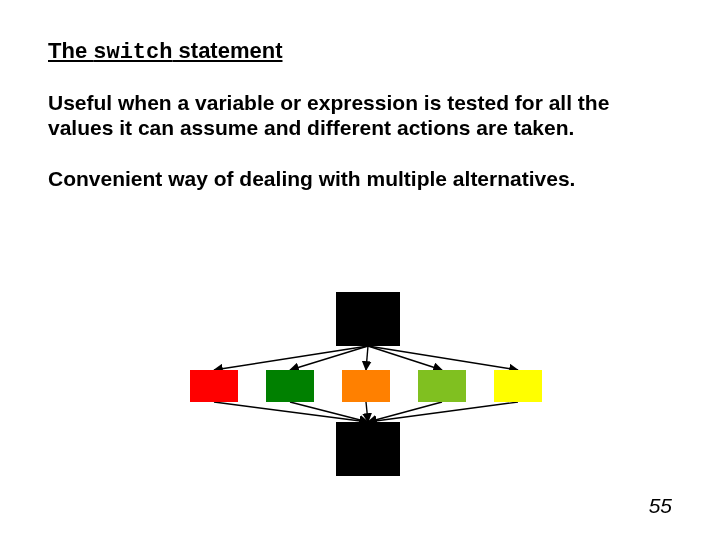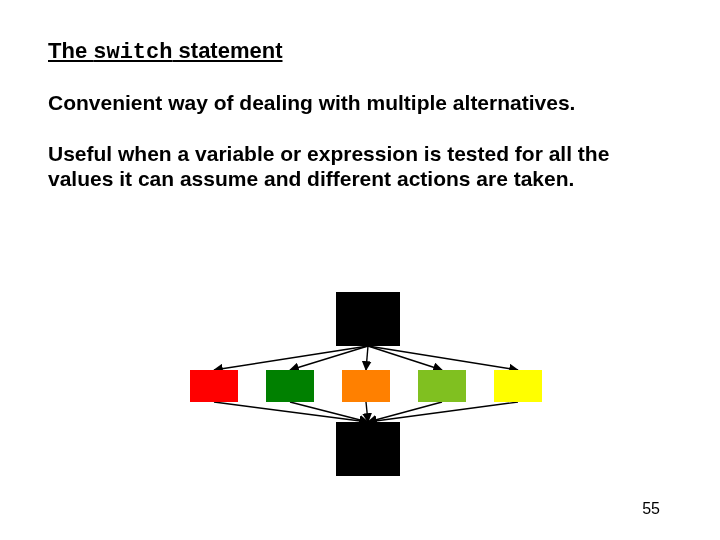--- a/index.html
+++ b/index.html
@@ -52,36 +52,37 @@
   }
   .top-box    { left: 146px; top: 0; }
   .bottom-box { left: 146px; top: 130px; }
   .branch {
     width: 48px;
     height: 32px;
     top: 78px;
   }
   .pagenum {
     position: absolute;
-    right: 60px;
+    right: 48px;
     bottom: 22px;
-    font-size: 16px;
+    font-size: 21px;
+    font-style: italic;
   }
 </style>
 </head>
 <body>
 
 <div class="slide">
 
   <div class="title">
     <span>The </span><span class="kw">switch</span><span> statement</span>
   </div>
 
+  <div class="para">Useful when a variable or expression is tested for all the values it can assume and different actions are taken.</div>
   <div class="para">Convenient way of dealing with multiple alternatives.</div>
-  <div class="para">Useful when a variable or expression is tested for all the values it can assume and different actions are taken.</div>
 
   <div class="diagram">
     <svg id="diagram-svg" width="352" height="184" style="position:absolute;left:0;top:0">
       <defs>
         <marker id="arr" viewBox="0 0 10 10" refX="9" refY="5" markerWidth="7" markerHeight="7" orient="auto-start-reverse">
           <path d="M 0 0 L 10 5 L 0 10 z" fill="#000"></path>
         </marker>
       </defs>
       <g id="arrow-group" stroke="#000" stroke-width="1.4" fill="none" marker-end="url(#arr)">
           <line x1="178" y1="54" x2="24" y2="78"></line>

